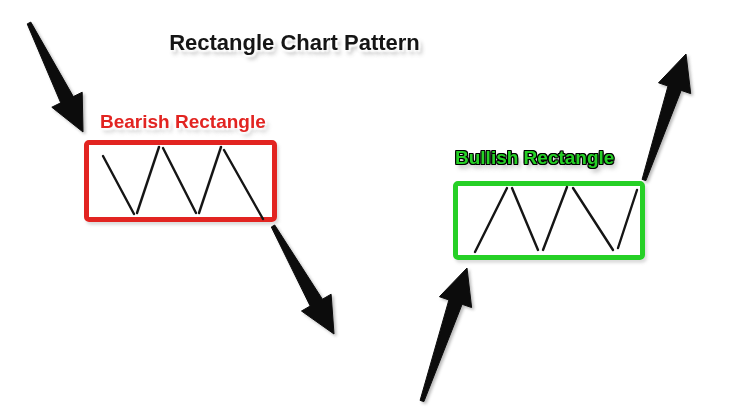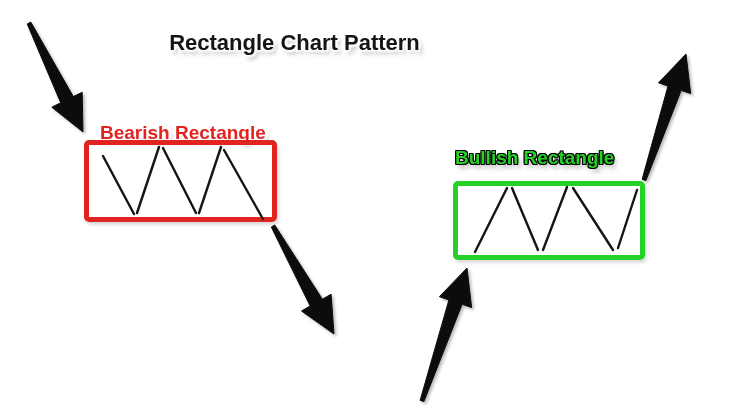--- a/index.html
+++ b/index.html
@@ -33,21 +33,21 @@
   }
   .pattern-label {
     position: absolute;
     margin: 0;
     font-size: 19px;
     font-weight: 700;
     white-space: nowrap;
   }
   .bearish-label {
     left: 100px;
-    top: 122px;
+    top: 111px;
     color: var(--bearish, #e22421);
     text-shadow:
       -2px -2px 2px #ffffff, 2px -2px 2px #ffffff,
       -2px 2px 2px #ffffff, 2px 2px 2px #ffffff,
       3px 4px 4px rgba(120,120,120,0.45);
   }
   .bullish-label {
     left: 455px;
     top: 147px;
     color: var(--bullish, #26d026);

